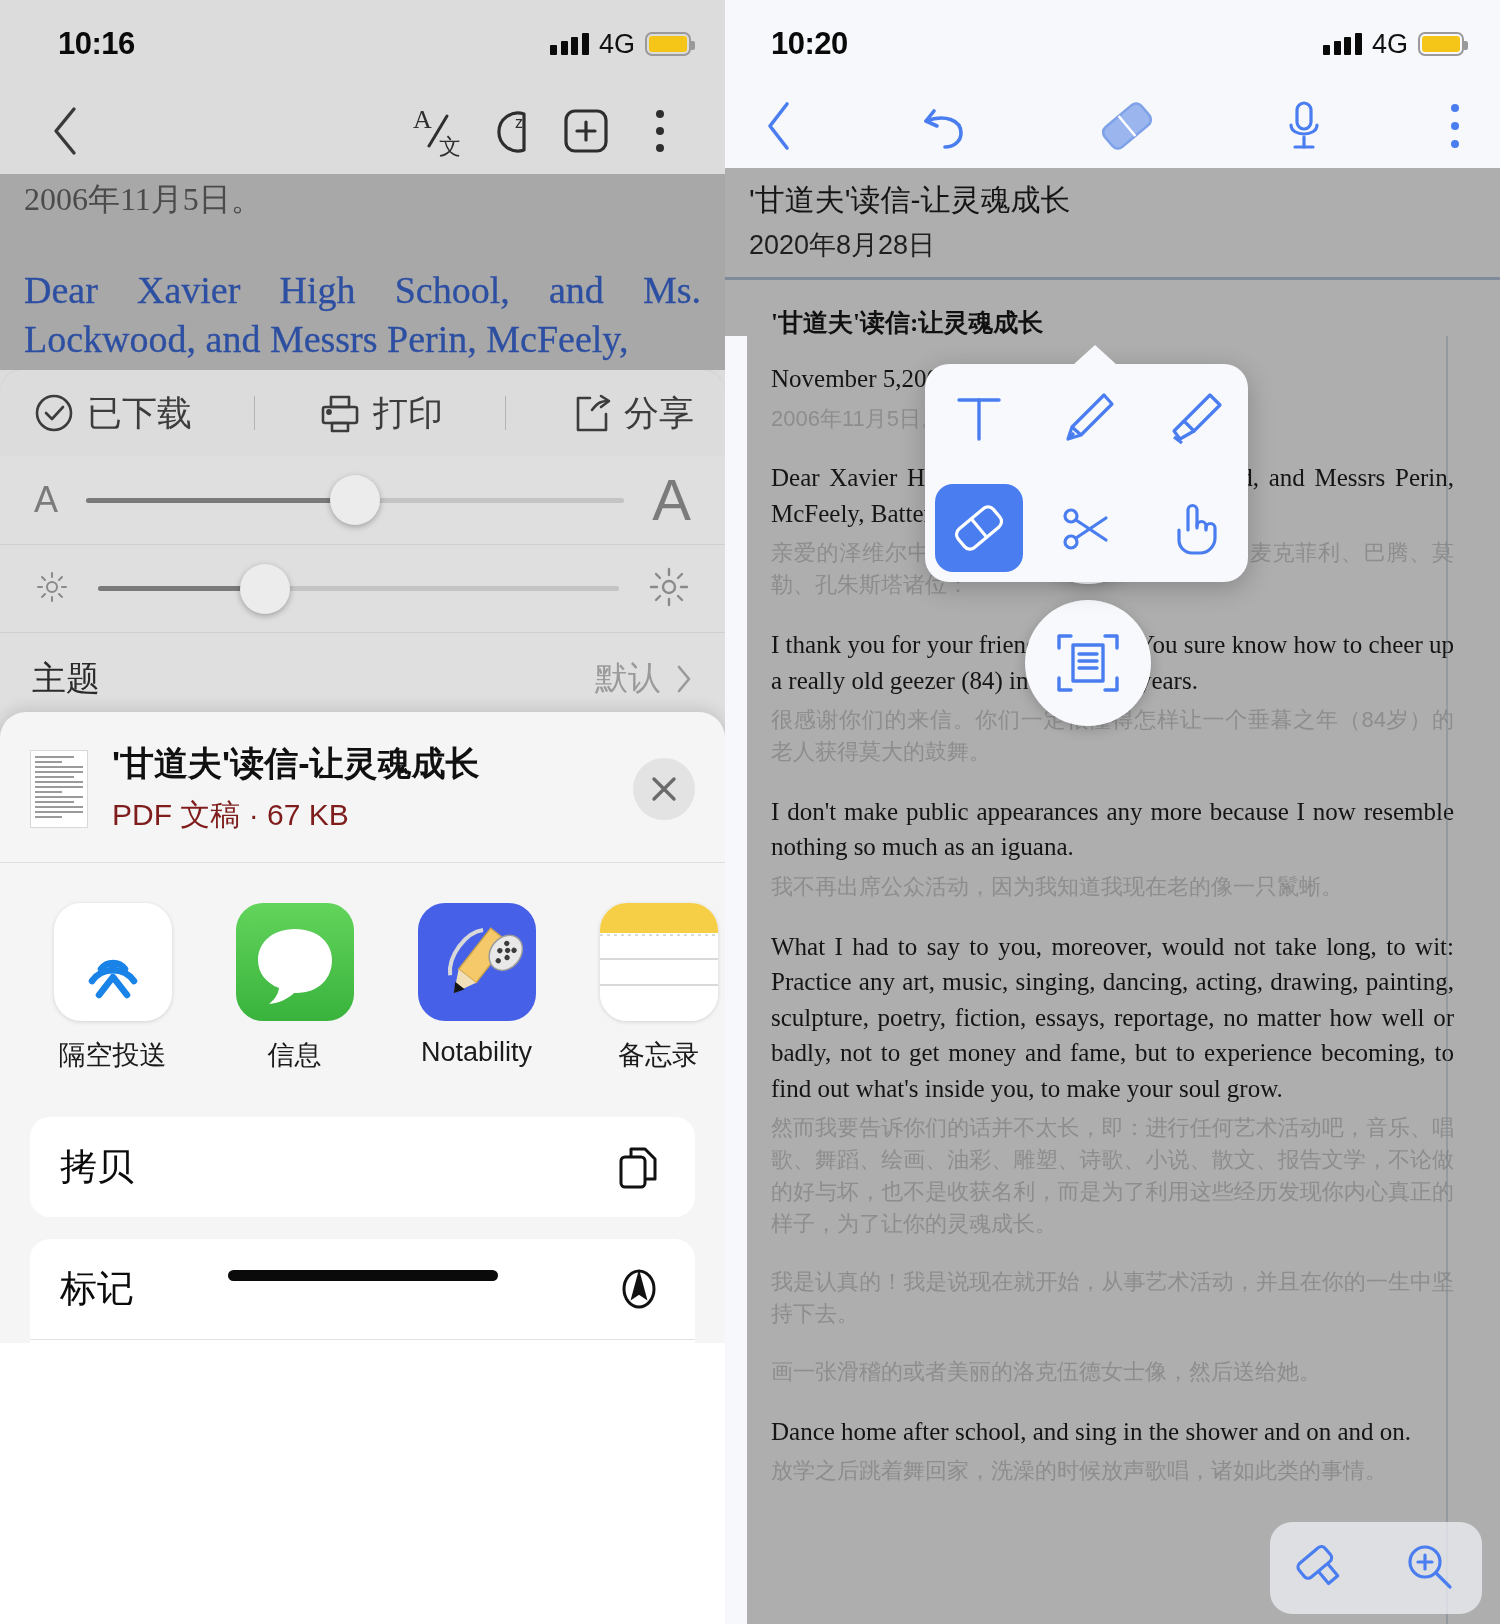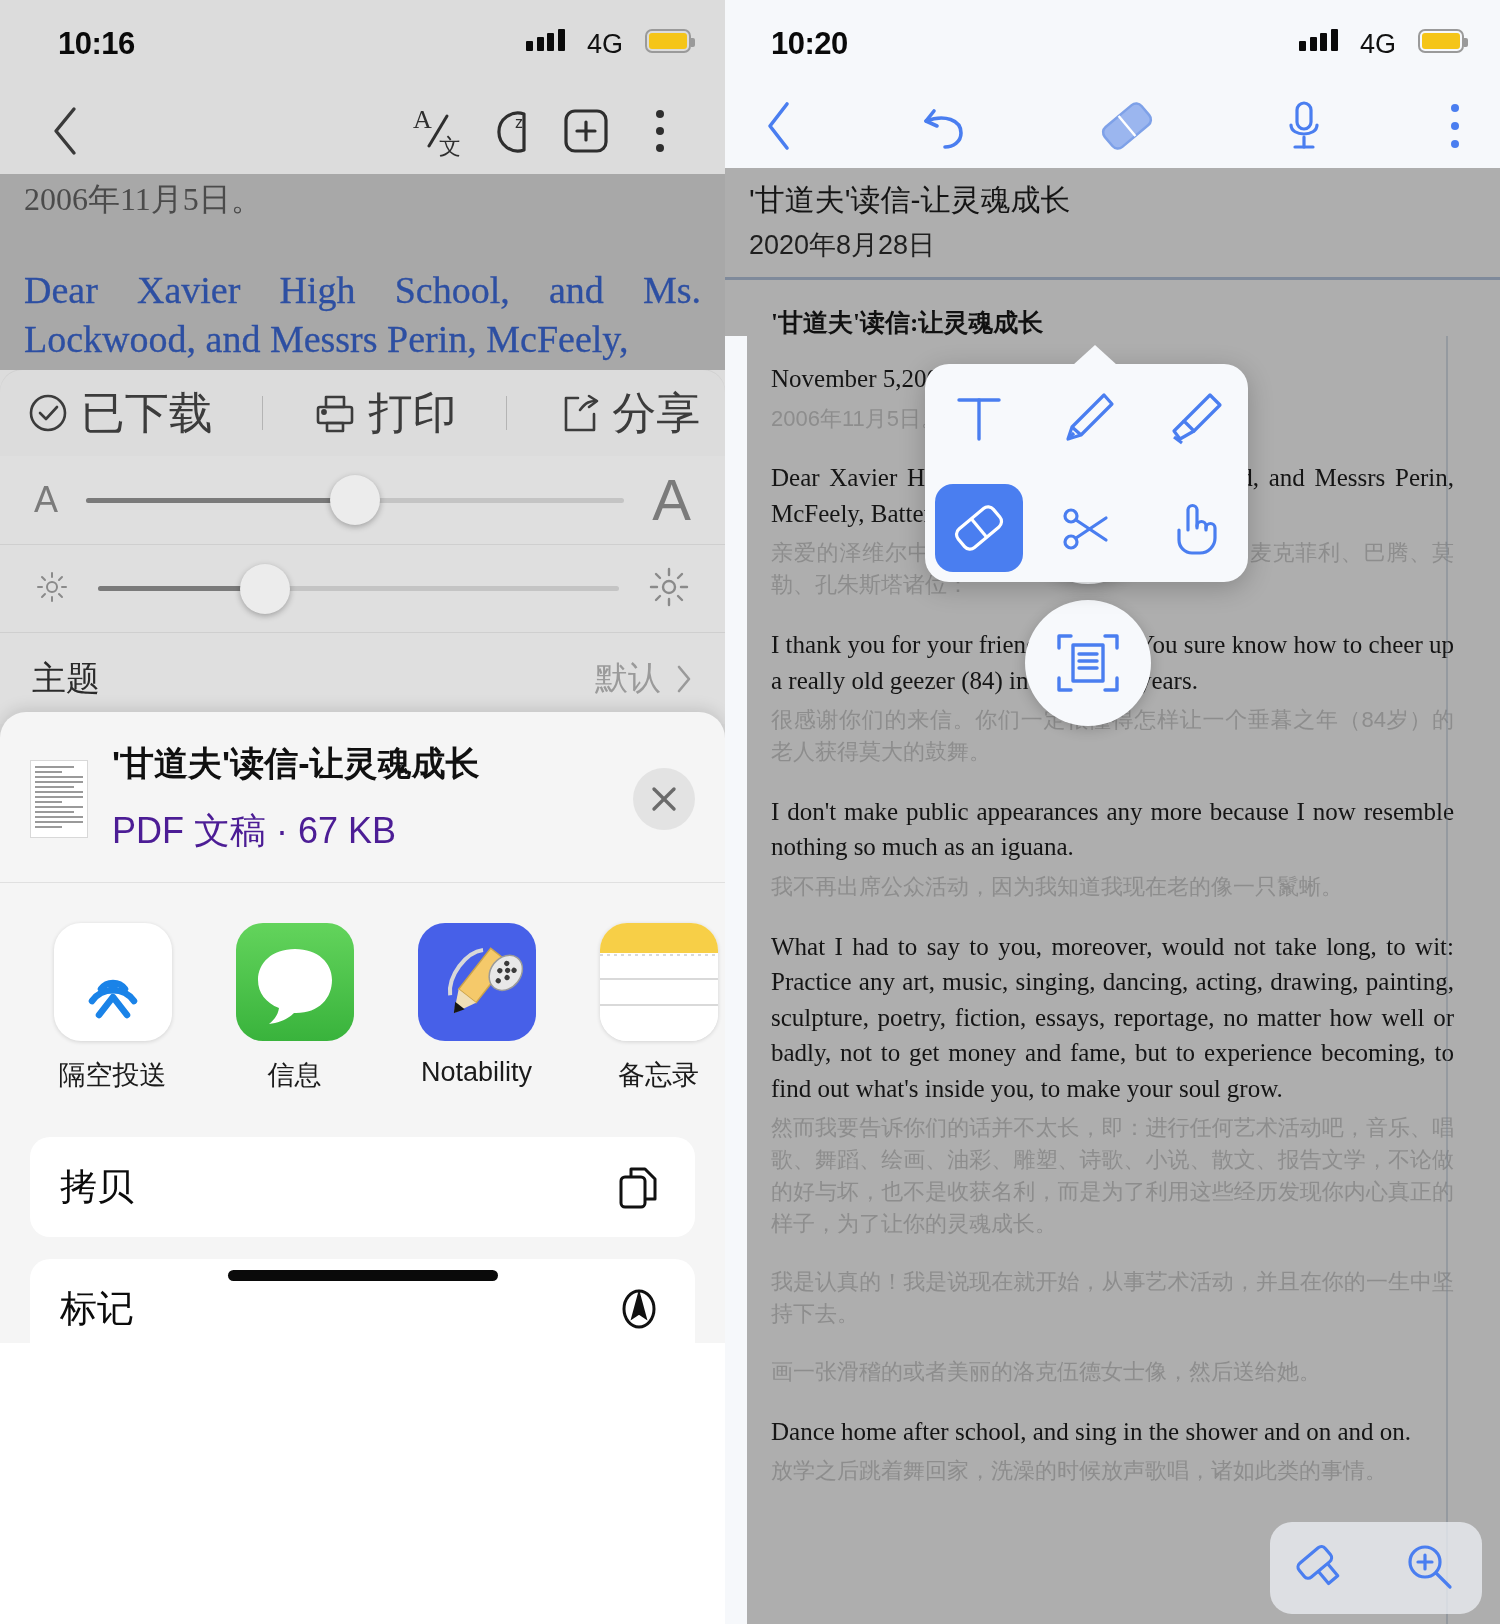--- a/index.html
+++ b/index.html
@@ -13,21 +13,21 @@
   
   .left-panel {
     position: relative; width: 725px; height: 1343px;
     background: #dcdcdc; overflow: hidden;
   }
   .statusbar {
     height: 88px; display: flex; align-items: center;
     justify-content: space-between; padding: 0 34px 0 58px;
   }
   .status-time { font-size: 31px; font-weight: 700; color: #0a0a0a; letter-spacing: -0.5px; }
-  .status-right { display: flex; align-items: flex-start; gap: 22px; }
+  .status-right { display: flex; align-items: center; gap: 10px; }
   .sig-bars { display: flex; align-items: flex-end; gap: 3.5px; height: 22px; }
   .sig-bars i { display: block; width: 7px; background: #0a0a0a; border-radius: 1px; }
   .sig-bars i:nth-child(1) { height: 10px; }
   .sig-bars i:nth-child(2) { height: 14px; }
   .sig-bars i:nth-child(3) { height: 18px; }
   .sig-bars i:nth-child(4) { height: 22px; }
   .net-label { font-size: 27px; font-weight: 500; color: #111; }
   .battery {
     width: 46px; height: 24px; border: 2.5px solid #9a9a9a; border-radius: 7px;
     position: relative; padding: 2px;
@@ -54,21 +54,21 @@
     font-family: "Liberation Serif", serif; font-size: 38px; color: #2d4fa2;
     line-height: 1.28; text-align: justify; padding-top: 44px;
     -webkit-text-stroke: 0.3px #2d4fa2;
   }
 
   .action-bar {
     background: #dcdcdc; border-radius: 22px 22px 0 0; height: 86px;
     display: flex; align-items: center; justify-content: space-around;
     box-shadow: 0 -1px 0 rgba(0,0,0,0.05);
   }
-  .action-item { display: flex; align-items: center; gap: 10px; color: #3c3c3c; font-size: 44px; }
+  .action-item { display: flex; align-items: center; gap: 10px; color: #3c3c3c; font-size: 35px; }
   .act-sep { width: 1px; height: 34px; background: #b4b4b4; }
 
   .settings-panel { background: #dfdfdf; }
   .slider-row { display: flex; align-items: center; height: 88px; padding: 0 34px; gap: 28px; }
   .slider-row + .slider-row { border-top: 1px solid #cfcfcf; }
   .slider-track { position: relative; flex: 1; height: 5px; background: #c4c4c4; border-radius: 3px; }
   .slider-fill { position: absolute; left:0; top:0; height: 100%; background: #7a7a7a; border-radius: 3px; }
   .slider-knob {
     position: absolute; top: 50%; width: 50px; height: 50px; margin-top: -25px; margin-left: -25px;
     background: #ececec; border-radius: 50%; box-shadow: 0 2px 6px rgba(0,0,0,0.28);
@@ -88,21 +88,21 @@
   }
   .sheet-head { display: flex; align-items: center; padding: 30px 30px 26px 30px; gap: 24px; }
   .doc-thumb {
     width: 58px; height: 78px; background: #fff; border: 1px solid #d8d8d8;
     padding: 5px 4px; overflow: hidden; flex: none;
   }
   .doc-thumb i { display: block; height: 2px; background: #9a9a9a; margin-bottom: 3px; }
   .doc-thumb i.s { width: 56%; } .doc-thumb i.m { width: 82%; } .doc-thumb i.l { width: 100%; }
   .sheet-meta { flex: 1; min-width: 0; }
   .sheet-title { font-size: 34px; font-weight: 700; color: #101010; line-height: 1.25; }
-  .sheet-sub { font-size: 36px; color: #4c1d95; margin-top: 22px; }
+  .sheet-sub { font-size: 30px; color: #7f1d1d; margin-top: 10px; }
   .close-btn {
     width: 62px; height: 62px; border-radius: 50%; background: #e3e3e3;
     display: flex; align-items: center; justify-content: center; flex: none;
   }
   .sheet-div { height: 1px; background: #e0e0e0; }
   .apps-row { display: flex; gap: 17px; padding: 40px 30px 22px 30px; overflow: hidden; }
   .app { width: 165px; flex: none; text-align: center; }
   .app-icon { width: 118px; height: 118px; border-radius: 27px; margin: 0 auto; position: relative; overflow: hidden; }
   .app-label { font-size: 27px; color: #1b1b1b; margin-top: 16px; }
   .app-airdrop { background: #ffffff; box-shadow: 0 1px 4px rgba(0,0,0,.14); }

